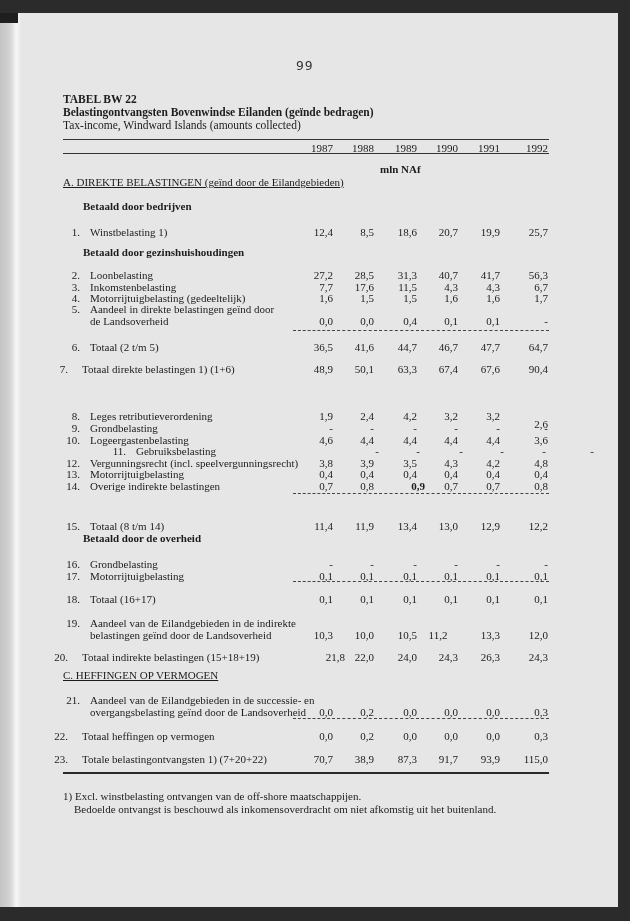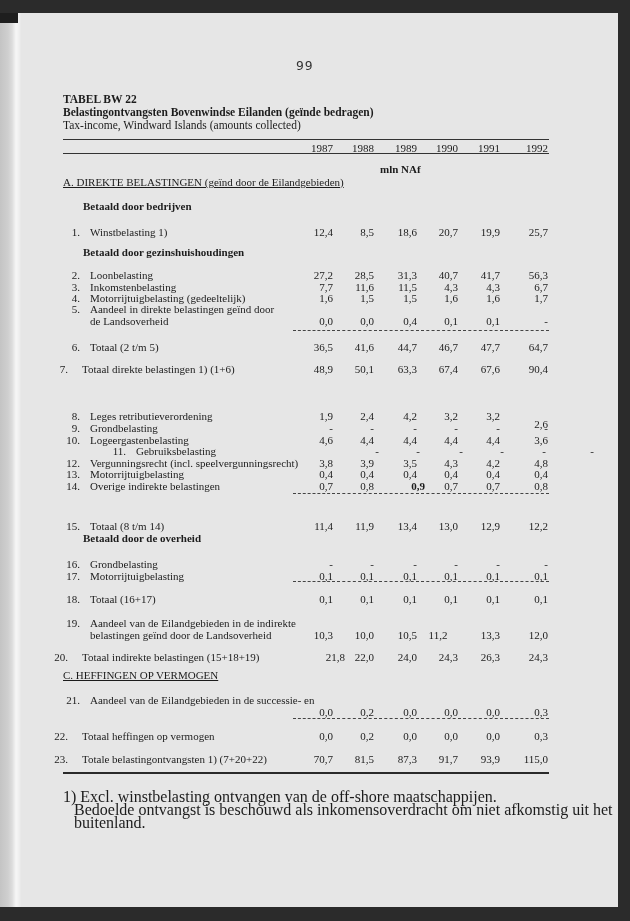--- a/index.html
+++ b/index.html
@@ -34,21 +34,21 @@
   .col { position: absolute; text-align: right; width: 40px; font-size: 11px; line-height: 12px; }
   .unit { position: absolute; left: 380px; top: 150px; font-size: 11px; font-weight: bold; }
   .row { position: absolute; left: 0; width: 618px; height: 12px; font-size: 11px; line-height: 12px; }
   .row .num { position: absolute; left: 50px; width: 30px; text-align: right; }
   .row .num.tight { left: 46px; width: 22px; }
   .row .lbl { position: absolute; left: 90px; white-space: nowrap; }
   .row .lbl.tight { left: 82px; }
   .sec { position: absolute; left: 63px; font-size: 11px; line-height: 12px; text-decoration: underline; white-space: nowrap; }
   .sub { position: absolute; left: 83px; font-size: 11px; line-height: 12px; font-weight: bold; white-space: nowrap; }
   .dash { position: absolute; height: 0; border-top: 1px dashed #444; }
-  .foot { position: absolute; left: 63px; top: 777px; font-size: 16px; line-height: 13px; }
+  .foot { position: absolute; left: 63px; top: 777px; font-size: 11px; line-height: 13px; }
   .foot div:nth-child(2) { padding-left: 11px; }
 </style>
 </head>
 <body>
 
 <div class="page">
   <div class="spine"></div>
   <div class="topshadow"></div>
 
   <div class="pagenum">99</div>
@@ -106,21 +106,21 @@
       <span class="col" style="left: 334px; top: 0px;">28,5</span>
       <span class="col" style="left: 377px; top: 0px;">31,3</span>
       <span class="col" style="left: 418px; top: 0px;">40,7</span>
       <span class="col" style="left: 460px; top: 0px;">41,7</span>
       <span class="col" style="left: 508px; top: 0px;">56,3</span>
     </div>
     <div class="row" style="top: 268px;">
       <span class="num">3.</span>
       <span class="lbl">Inkomstenbelasting</span>
       <span class="col" style="left: 293px; top: 0px;">7,7</span>
-      <span class="col" style="left: 334px; top: 0px;">11,6</span>
+      <span class="col" style="left: 334px; top: 0px;">17,6</span>
       <span class="col" style="left: 377px; top: 0px;">11,5</span>
       <span class="col" style="left: 418px; top: 0px;">4,3</span>
       <span class="col" style="left: 460px; top: 0px;">4,3</span>
       <span class="col" style="left: 508px; top: 0px;">6,7</span>
     </div>
     <div class="row" style="top: 279px;">
       <span class="num">4.</span>
       <span class="lbl">Motorrijtuigbelasting (gedeeltelijk)</span>
       <span class="col" style="left: 293px; top: 0px;">1,6</span>
       <span class="col" style="left: 334px; top: 0px;">1,5</span>
@@ -305,20 +305,21 @@
       <span class="col" style="left: 305px; top: 0px;">21,8</span>
       <span class="col" style="left: 334px; top: 0px;">22,0</span>
       <span class="col" style="left: 377px; top: 0px;">24,0</span>
       <span class="col" style="left: 418px; top: 0px;">24,3</span>
       <span class="col" style="left: 460px; top: 0px;">26,3</span>
       <span class="col" style="left: 508px; top: 0px;">24,3</span>
     </div>
     <div class="row" style="top: 681px;">
       <span class="num">21.</span>
       <span class="lbl">Aandeel van de Eilandgebieden in de successie- en</span>
+      <span class="lbl" style="top: 12px;">overgangsbelasting geïnd door de Landsoverheid</span>
       <span class="col" style="left: 293px; top: 12px;">0,0</span>
       <span class="col" style="left: 334px; top: 12px;">0,2</span>
       <span class="col" style="left: 377px; top: 12px;">0,0</span>
       <span class="col" style="left: 418px; top: 12px;">0,0</span>
       <span class="col" style="left: 460px; top: 12px;">0,0</span>
       <span class="col" style="left: 508px; top: 12px;">0,3</span>
     </div>
     <div class="dash" style="left: 293px; width: 42px; top: 705px;"></div>
     <div class="dash" style="left: 337px; width: 40px; top: 705px;"></div>
     <div class="dash" style="left: 379px; width: 40px; top: 705px;"></div>
@@ -332,19 +333,19 @@
       <span class="col" style="left: 334px; top: 0px;">0,2</span>
       <span class="col" style="left: 377px; top: 0px;">0,0</span>
       <span class="col" style="left: 418px; top: 0px;">0,0</span>
       <span class="col" style="left: 460px; top: 0px;">0,0</span>
       <span class="col" style="left: 508px; top: 0px;">0,3</span>
     </div>
     <div class="row" style="top: 740px;">
       <span class="num tight">23.</span>
       <span class="lbl tight">Totale belastingontvangsten 1) (7+20+22)</span>
       <span class="col" style="left: 293px; top: 0px;">70,7</span>
-      <span class="col" style="left: 334px; top: 0px;">81,5</span>
+      <span class="col" style="left: 334px; top: 0px;">38,9</span>
       <span class="col" style="left: 377px; top: 0px;">87,3</span>
       <span class="col" style="left: 418px; top: 0px;">91,7</span>
       <span class="col" style="left: 460px; top: 0px;">93,9</span>
       <span class="col" style="left: 508px; top: 0px;">115,0</span>
     </div>
   </div>
 
 </body></html>

